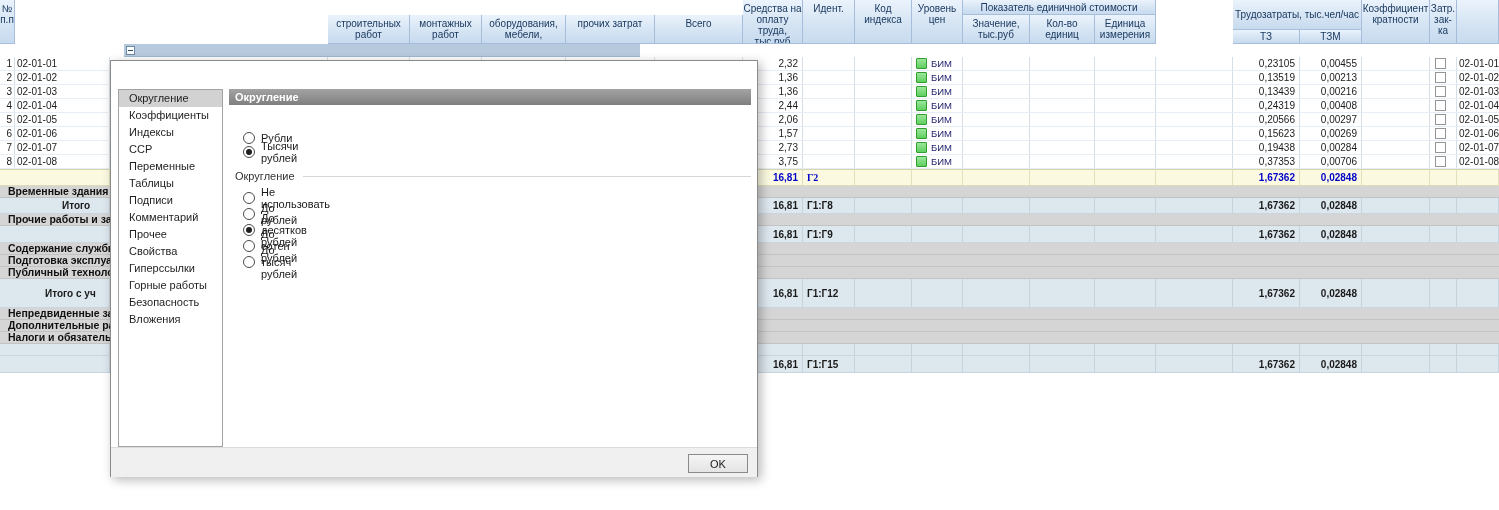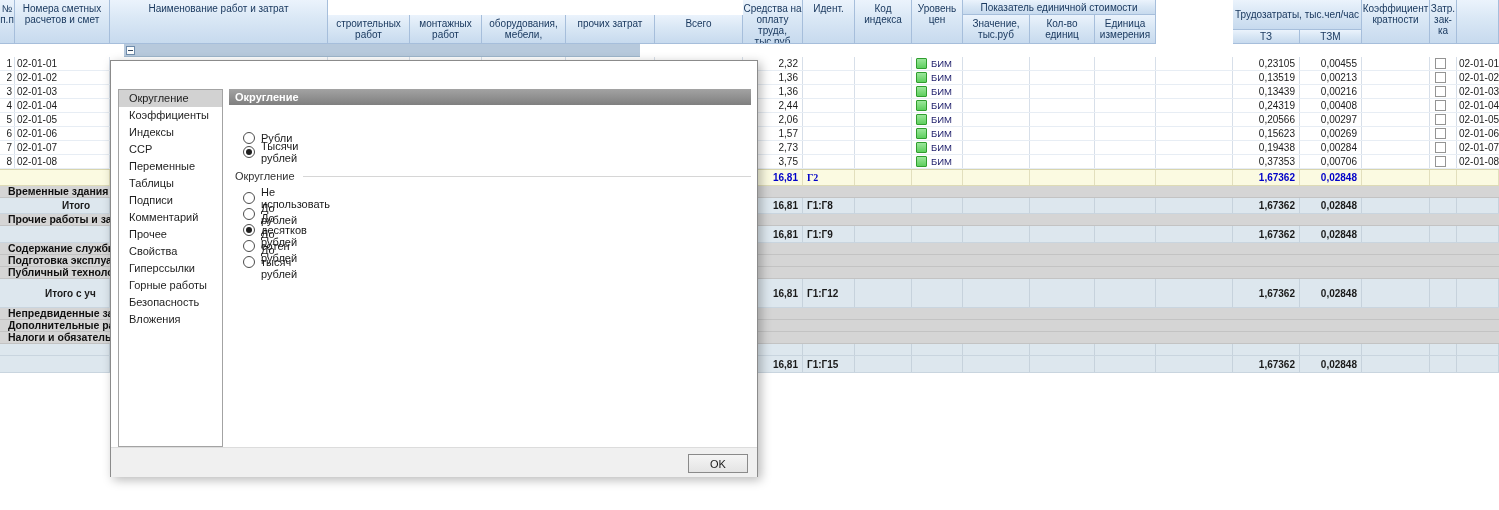--- a/index.html
+++ b/index.html
@@ -71,23 +71,20 @@
       font-family:"Liberation Sans",sans-serif;}
 </style>
 </head>
 <body>
 
 <div id="stage">
 
   <div id="table-header" style="position: absolute; left: 0px; top: 0px; width: 1499px; height: 44px;">
       <div class="hcell htop" style="left: 0px; top: 0px; width: 15px; height: 44px;">№
 п.п</div>
-      <div class="hcell htop" style="left: 15px; top: 0px; width: 95px; height: 44px;">Номера сметных
-расчетов и смет</div>
-      <div class="hcell htop" style="left: 110px; top: 0px; width: 218px; height: 44px;">Наименование работ и затрат</div>
       <div class="hcell htop" style="left: 743px; top: 0px; width: 60px; height: 44px;">Средства на
 оплату труда,
 тыс.руб</div>
       <div class="hcell htop" style="left: 803px; top: 0px; width: 52px; height: 44px;">Идент.</div>
       <div class="hcell htop" style="left: 855px; top: 0px; width: 57px; height: 44px;">Код
 индекса</div>
       <div class="hcell htop" style="left: 912px; top: 0px; width: 51px; height: 44px;">Уровень
 цен</div>
       <div class="hcell htop" style="left: 1362px; top: 0px; width: 68px; height: 44px;">Коэффициент
 кратности</div>

